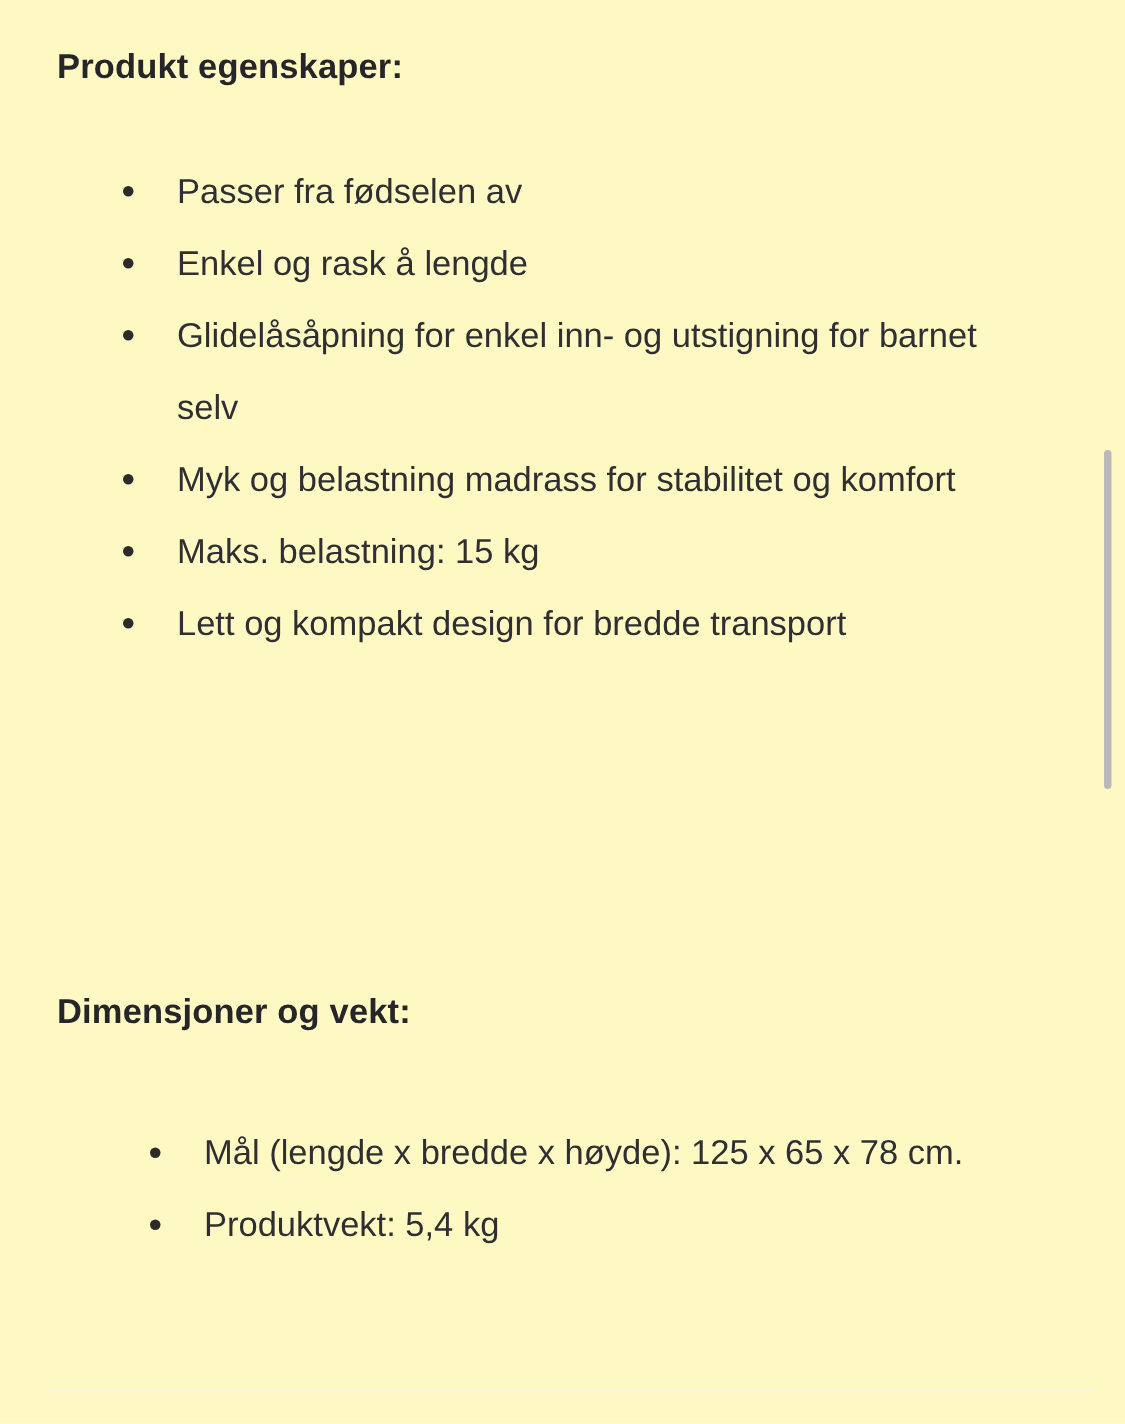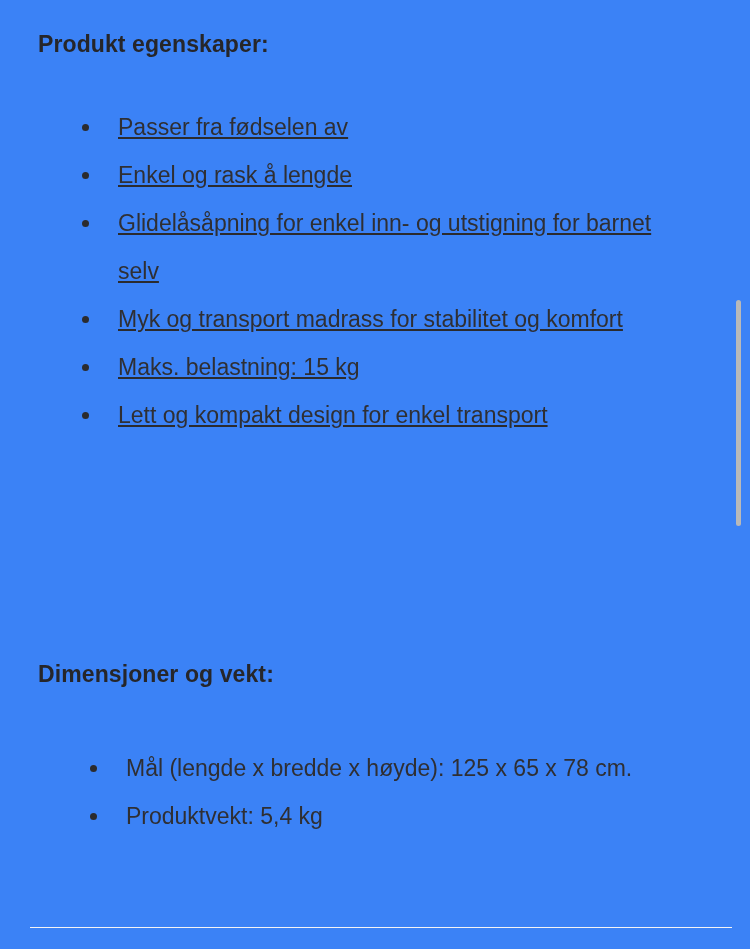--- a/index.html
+++ b/index.html
@@ -15,21 +15,21 @@
     color: #2b2b2e;
     overflow: hidden;
     position: relative;
   }
 
   .page {
     position: relative;
     width: 750px;
     height: 949px;
     box-sizing: border-box;
-    background: #3b82f6;
+    background: #fef9c3;
   }
 
   .content {
     position: absolute;
     left: 0;
     top: 0;
     width: 712px;
     padding: 0;
   }
 
@@ -66,23 +66,23 @@
     left: 82px;
     top: 21px;
     width: 7px;
     height: 7px;
     border-radius: 50%;
     background: #2b2b2e;
   }
 
   
   .block-heading-1 { position: absolute; left: 0; top: 30px; width: 712px; }
-  .block-list-1    { position: absolute; left: 0; top: 103px; width: 712px; text-decoration: underline; }
+  .block-list-1    { position: absolute; left: 0; top: 103px; width: 712px; }
   .block-heading-2 { position: absolute; left: 0; top: 660px; width: 712px; }
-  .block-list-2    { position: absolute; left: 8px; top: 744px; width: 712px; }
+  .block-list-2    { position: absolute; left: 18px; top: 744px; width: 712px; }
 
   .scrollbar-track {
     position: absolute;
     right: 4px;
     top: 0;
     width: 7px;
     height: 949px;
     background: transparent;
   }
   .scrollbar-thumb {
@@ -113,23 +113,23 @@
 
     <div class="block-heading-1">
       <h2 class="section-heading">Produkt egenskaper:</h2>
     </div>
 
     <div class="block-list-1">
       <ul class="bullet-list">
         <li class="bullet-item">Passer fra fødselen av</li>
         <li class="bullet-item">Enkel og rask å lengde</li>
         <li class="bullet-item">Glidelåsåpning for enkel inn- og utstigning for barnet selv</li>
-        <li class="bullet-item">Myk og transport madrass for stabilitet og komfort</li>
+        <li class="bullet-item">Myk og belastning madrass for stabilitet og komfort</li>
         <li class="bullet-item">Maks. belastning: 15 kg</li>
-        <li class="bullet-item">Lett og kompakt design for enkel transport</li>
+        <li class="bullet-item">Lett og kompakt design for bredde transport</li>
       </ul>
     </div>
 
     <div class="block-heading-2">
       <h2 class="section-heading">Dimensjoner og vekt:</h2>
     </div>
 
     <div class="block-list-2">
       <ul class="bullet-list">
         <li class="bullet-item">Mål (lengde x bredde x høyde): 125 x 65 x 78 cm.</li>

